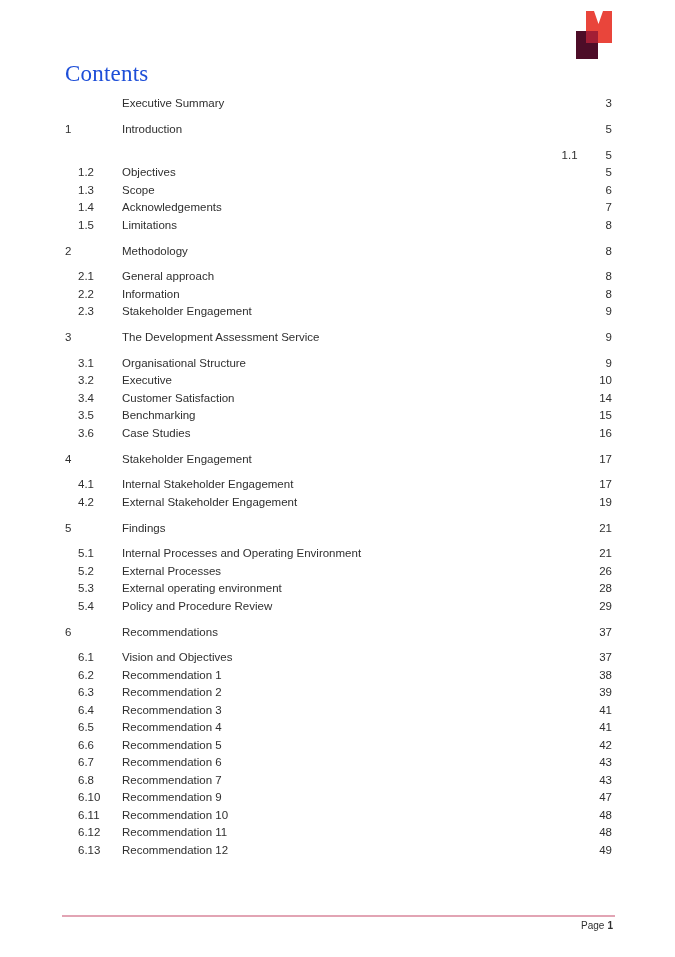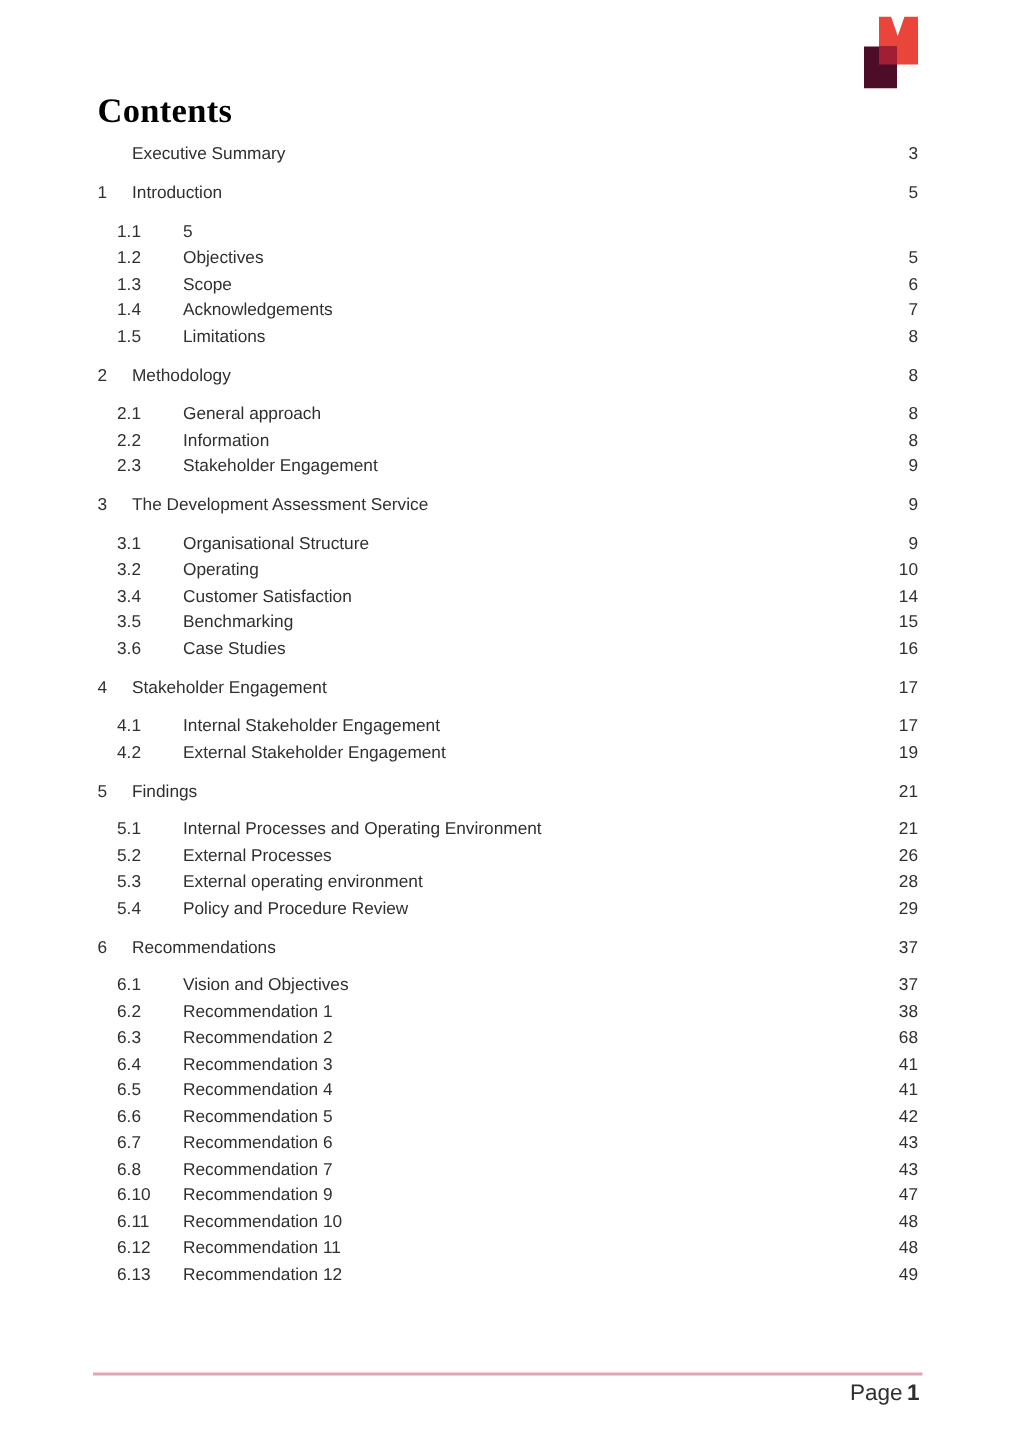--- a/index.html
+++ b/index.html
@@ -30,53 +30,53 @@
   .toc { font-size:11.5px; }
   .row {
     display:flex;
     align-items:center;
     height:17.5px;
   }
   .row .num   { flex:none; }
   .row .title { flex:1; white-space:nowrap; overflow:hidden; }
   .row .pagenum { flex:none; text-align:right; }
 
-  .row.level1 { margin:8.5px 0 8px 0; }
+  .row.level1 { margin:8.5px 0 8px 0;gap:34px; }
   .row.level1 .num { width:23px; }
   .row.level1.first { margin-bottom:0; }
 
-  .row.level2 { margin:0; padding-left:13px; }
+  .row.level2 { margin:0; padding-left:13px;justify-content:flex-end; }
   .row.level2 .num { width:44px; }
 
   .footer-rule {
     position:absolute;
     left:62px; top:915px;
     width:553px; height:1.5px;
   }
   .page-footer {
     position:absolute;
     right:62px; top:920px;
-    font-size:15px;
+    font-size:10px;
     text-align:left;
   }
   .page-footer .pg-num { font-weight:bold; margin-left:3px; }
 </style>
 </head>
 <body>
 
 <div class="page">
 
   <svg class="logo" viewBox="0 0 36 48" xmlns="http://www.w3.org/2000/svg">
     <polygon points="10,0 18,0 22.5,13 27,0 36,0 36,32 10,32" fill="#E9453B"></polygon>
     <rect x="0" y="20" width="22" height="28" fill="#4D0D28"></rect>
     <rect x="10" y="20" width="12" height="12" fill="#A21E35"></rect>
   </svg>
 
   <div class="content">
-    <h1 class="contents-heading" style="color: #000000; font-weight: bold;">Contents</h1>
+    <h1 class="contents-heading" style="color: #1d4ed8;">Contents</h1>
 
     <div class="toc" id="toc-list">
         <div class="row level1 first">
           <span class="num"></span>
           <span class="title">Executive Summary</span>
           <span class="pagenum">3</span>
         </div>
         <div class="row level1">
           <span class="num">1</span>
           <span class="title">Introduction</span>
@@ -131,21 +131,21 @@
           <span class="title">The Development Assessment Service</span>
           <span class="pagenum">9</span>
         </div>
         <div class="row level2">
           <span class="num">3.1</span>
           <span class="title">Organisational Structure</span>
           <span class="pagenum">9</span>
         </div>
         <div class="row level2">
           <span class="num">3.2</span>
-          <span class="title">Operating</span>
+          <span class="title">Executive</span>
           <span class="pagenum">10</span>
         </div>
         <div class="row level2">
           <span class="num">3.4</span>
           <span class="title">Customer Satisfaction</span>
           <span class="pagenum">14</span>
         </div>
         <div class="row level2">
           <span class="num">3.5</span>
           <span class="title">Benchmarking</span>
@@ -207,21 +207,21 @@
           <span class="pagenum">37</span>
         </div>
         <div class="row level2">
           <span class="num">6.2</span>
           <span class="title">Recommendation 1</span>
           <span class="pagenum">38</span>
         </div>
         <div class="row level2">
           <span class="num">6.3</span>
           <span class="title">Recommendation 2</span>
-          <span class="pagenum">68</span>
+          <span class="pagenum">39</span>
         </div>
         <div class="row level2">
           <span class="num">6.4</span>
           <span class="title">Recommendation 3</span>
           <span class="pagenum">41</span>
         </div>
         <div class="row level2">
           <span class="num">6.5</span>
           <span class="title">Recommendation 4</span>
           <span class="pagenum">41</span>

